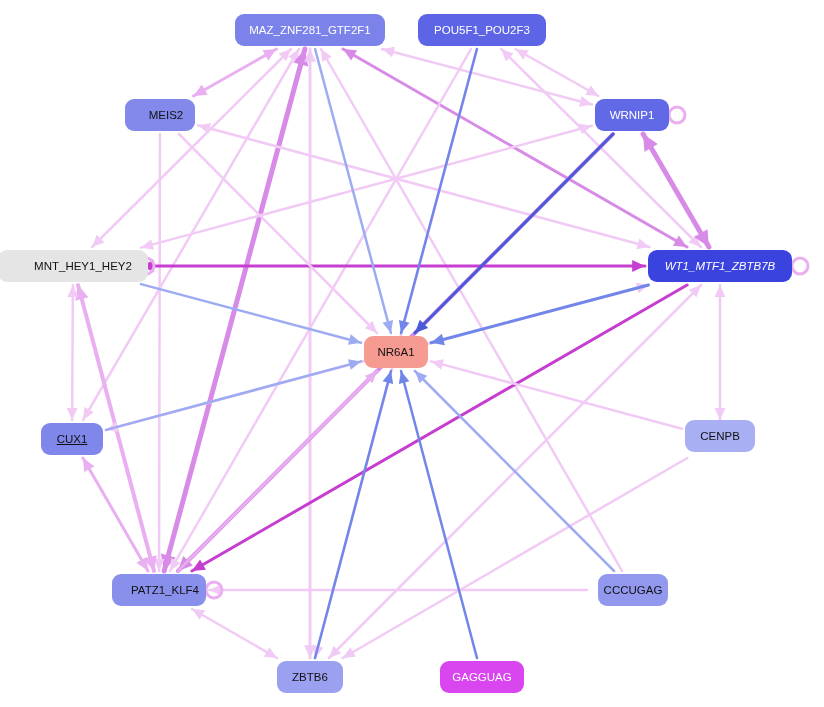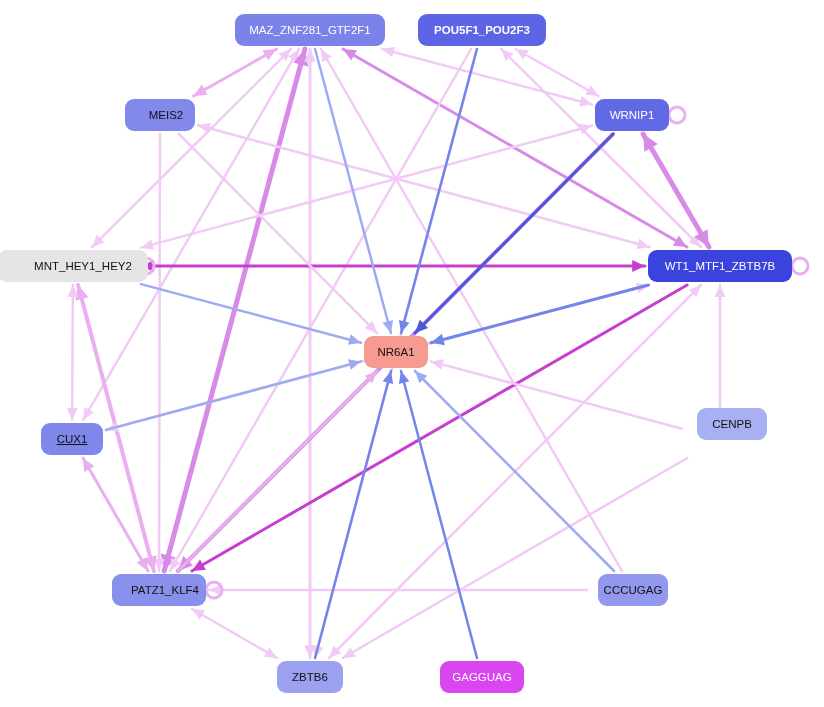--- a/index.html
+++ b/index.html
@@ -212,26 +212,26 @@
         <line x1="476.9723076923077" y1="658" x2="401.0276923076923" y2="371" stroke="#7186e9" stroke-width="2.5" stroke-linecap="round"></line>
         <polygon points="401.0276923076923,371 409.3660833466681,381.20655352609924 398.82876050511925,383.9948912626321" fill="#7186e9"></polygon>
       </g>
       <circle cx="677" cy="115" r="8" fill="none" stroke="#e9aff1" stroke-width="3"></circle>
       <circle cx="146" cy="266" r="8" fill="none" stroke="#e9aff1" stroke-width="3"></circle>
       <circle cx="800" cy="266" r="8" fill="none" stroke="#e9aff1" stroke-width="3"></circle>
       <circle cx="214" cy="590" r="8" fill="none" stroke="#e9aff1" stroke-width="3"></circle>
     </svg>
   <div class="node-layer">
       <div class="node" style="left: 310px; top: 30px; width: 150px; height: 32px; background: rgb(123, 130, 233); color: rgb(255, 255, 255);">MAZ_ZNF281_GTF2F1</div>
-      <div class="node" style="left: 482px; top: 30px; width: 128px; height: 32px; background: rgb(93, 101, 230); color: rgb(255, 255, 255); font-weight: bold;">POU5F1_POU2F3</div>
+      <div class="node" style="left: 482px; top: 30px; width: 128px; height: 32px; background: rgb(93, 101, 230); color: rgb(255, 255, 255);">POU5F1_POU2F3</div>
       <div class="node" style="left: 160px; top: 115px; width: 70px; height: 32px; background: rgb(130, 137, 234); color: rgb(17, 17, 17); padding-left: 12px;">MEIS2</div>
       <div class="node" style="left: 632px; top: 115px; width: 74px; height: 32px; background: rgb(97, 105, 231); color: rgb(255, 255, 255);">WRNIP1</div>
       <div class="node" style="left: 73px; top: 266px; width: 150px; height: 32px; background: #e5e5e5; color: rgb(17, 17, 17); padding-left: 20px;">MNT_HEY1_HEY2</div>
-      <div class="node" style="left: 720px; top: 266px; width: 144px; height: 32px; background: rgb(58, 67, 221); color: rgb(255, 255, 255);">WT1_MTF1_ZBTB7B</div>
+      <div class="node" style="left: 720px; top: 266px; width: 144px; height: 32px; background: rgb(58, 67, 221); color: rgb(255, 255, 255); font-style: italic;">WT1_MTF1_ZBTB7B</div>
       <div class="node" style="left: 396px; top: 352px; width: 64px; height: 32px; background: rgb(246, 155, 146); color: rgb(17, 17, 17);">NR6A1</div>
       <div class="node" style="left: 72px; top: 439px; width: 62px; height: 32px; background: rgb(127, 135, 234); color: rgb(17, 17, 17); text-decoration: underline;">CUX1</div>
-      <div class="node" style="left: 720px; top: 424px; width: 70px; height: 32px; background: rgb(169, 175, 243); color: rgb(17, 17, 17); margin-left: 12px;">CENPB</div>
+      <div class="node" style="left: 720px; top: 436px; width: 70px; height: 32px; background: rgb(169, 175, 243); color: rgb(17, 17, 17);">CENPB</div>
       <div class="node" style="left: 159px; top: 590px; width: 94px; height: 32px; background: rgb(137, 144, 236); color: rgb(17, 17, 17); padding-left: 12px;">PATZ1_KLF4</div>
       <div class="node" style="left: 633px; top: 590px; width: 70px; height: 32px; background: rgb(146, 152, 238); color: rgb(17, 17, 17);">CCCUGAG</div>
       <div class="node" style="left: 310px; top: 677px; width: 66px; height: 32px; background: rgb(155, 161, 240); color: rgb(17, 17, 17);">ZBTB6</div>
       <div class="node" style="left: 482px; top: 677px; width: 84px; height: 32px; background: #d946ef; color: rgb(255, 255, 255);">GAGGUAG</div>
     </div>
 </div>
 
 </body></html>

